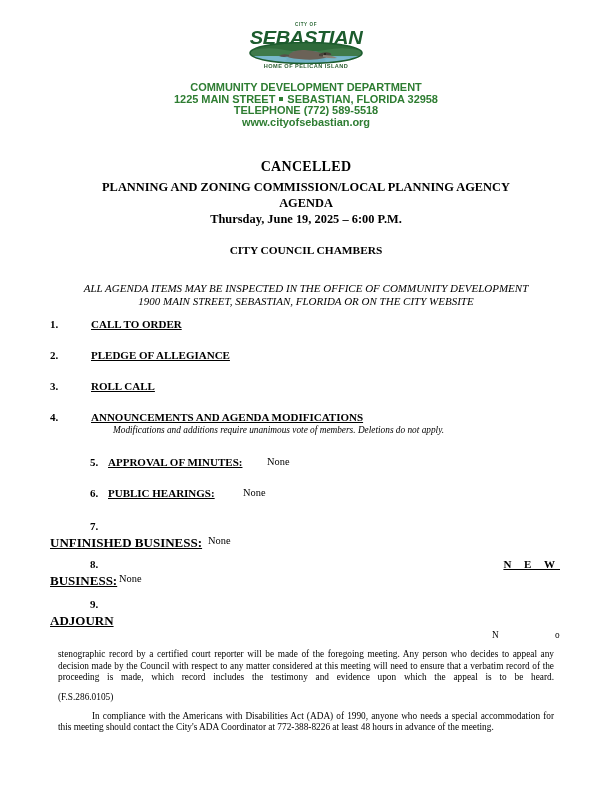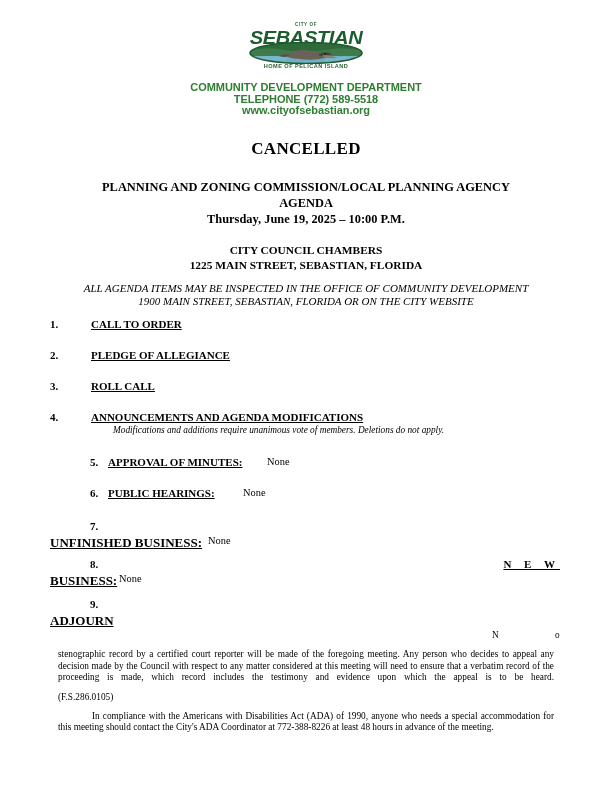--- a/index.html
+++ b/index.html
@@ -99,25 +99,25 @@
     width: 4px;
     height: 4px;
     background: #2e7d32;
     vertical-align: 1.5px;
     margin: 0 4px;
   }
 
   
   .cancelled {
     position: absolute;
-    top: 139px;
-    left: 0;
-    width: 612px;
-    text-align: center;
-    font-size: 17px;
+    top: 159px;
+    left: 0;
+    width: 612px;
+    text-align: center;
+    font-size: 14px;
     font-weight: bold;
     letter-spacing: 0.3px;
   }
   .agenda-title {
     position: absolute;
     top: 179px;
     left: 0;
     width: 612px;
     text-align: center;
     font-size: 12.4px;
@@ -277,36 +277,36 @@
           <circle cx="76" cy="12" r="0.9" fill="#1d1a15"></circle>
           <path d="M40 13 q-6 -2 -10 1 q5 2 10 0 z" fill="#57504a"></path>
         </g>
         <ellipse cx="57" cy="11" rx="56" ry="10.5" fill="none" stroke="#1d5c2e" stroke-width="1.6"></ellipse>
       </svg>
       <div class="logo-tagline">HOME OF PELICAN ISLAND</div>
     </div>
 
     <div class="addr-lines">
       <div>COMMUNITY DEVELOPMENT DEPARTMENT</div>
+      <div><span>1225 MAIN STREET</span><span class="sq"></span><span>SEBASTIAN, FLORIDA 32958</span></div>
       <div>TELEPHONE (772) 589-5518</div>
       <div>www.cityofsebastian.org</div>
     </div>
   </div>
 
   <div class="cancelled">CANCELLED</div>
 
   <div class="agenda-title">
     <div>PLANNING AND ZONING COMMISSION/LOCAL PLANNING AGENCY</div>
     <div>AGENDA</div>
-    <div>Thursday, June 19, 2025 – 10:00 P.M.</div>
+    <div>Thursday, June 19, 2025 – 6:00 P.M.</div>
   </div>
 
   <div class="venue">
     <div>CITY COUNCIL CHAMBERS</div>
-    <div>1225 MAIN STREET, SEBASTIAN, FLORIDA</div>
   </div>
 
   <div class="inspect-note">
     <div>ALL AGENDA ITEMS MAY BE INSPECTED IN THE OFFICE OF COMMUNITY DEVELOPMENT</div>
     <div>1900 MAIN STREET, SEBASTIAN, FLORIDA OR ON THE CITY WEBSITE</div>
   </div>
 
   <div class="items">
 
     <div class="item-row">

